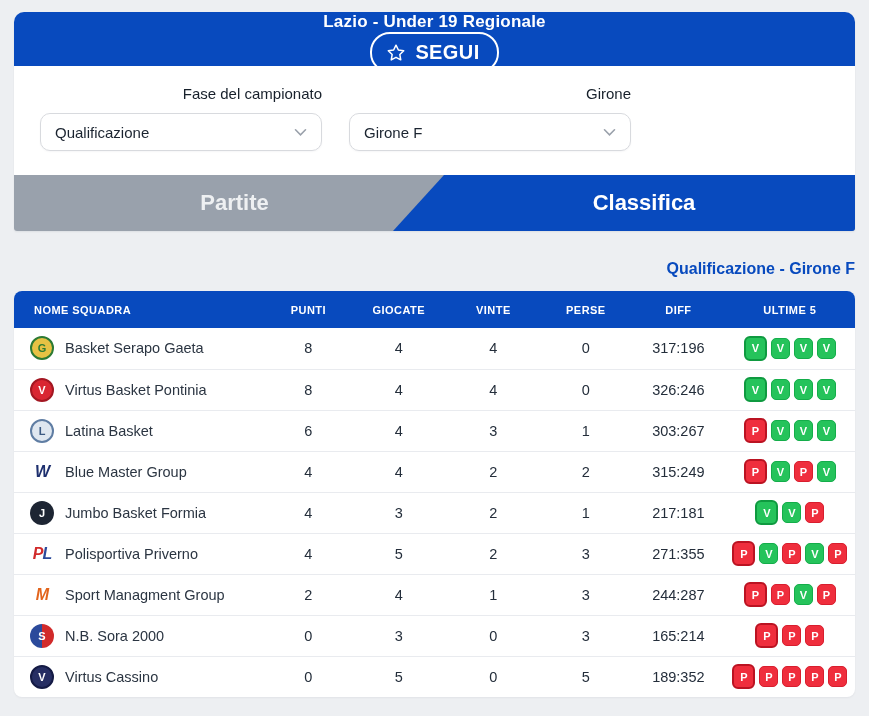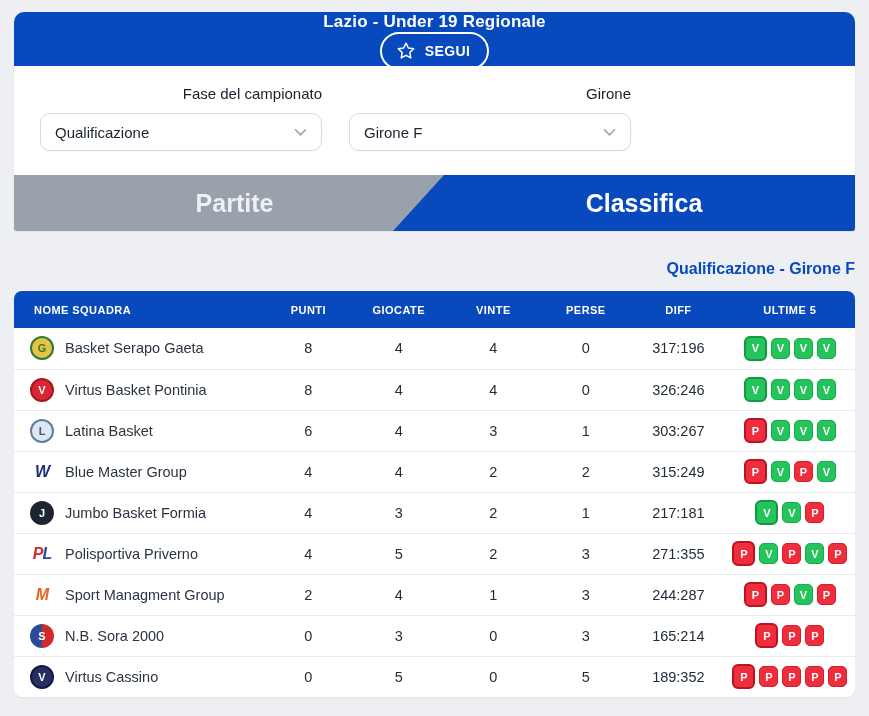--- a/index.html
+++ b/index.html
@@ -28,39 +28,39 @@
     display:flex;align-items:center;justify-content:space-between;
     padding:0 26px;
     flex-direction:column;
   }
   .header-title{color:#fff;font-size:17px;font-weight:700;letter-spacing:.2px;}
   .follow-btn{
     display:flex;align-items:center;gap:9px;
     border:2px solid #fff;border-radius:20px;
     padding:7px 17px 7px 14px;
     background:transparent;color:#fff;
-    font-weight:700;font-size:14px;letter-spacing:.4px;
+    font-weight:700;font-size:20px;letter-spacing:.4px;
     font-family:inherit;cursor:pointer;
   }
   
   .filters{background:#fff;padding:19px 26px 24px;display:flex;gap:27px;}
   .filter-label{font-size:15px;color:#17202b;margin-bottom:11px;font-weight:500;text-align:right;}
   .select-box{
     width:282px;height:38px;
     border:1px solid #d8dade;border-radius:10px;
     display:flex;align-items:center;justify-content:space-between;
     padding:0 14px;font-size:15px;color:#1b2430;background:#fff;
     box-shadow:0 1px 2px rgba(16,24,40,.04);cursor:pointer;
   }
   
   .tabs{height:56px;background:var(--tab-gray);position:relative;}
   .tab{
     position:absolute;top:0;height:100%;
     display:flex;align-items:center;justify-content:center;
-    font-size:25px;font-weight:700;cursor:pointer;
+    font-size:22px;font-weight:700;cursor:pointer;
   }
   .tab-partite{left:0;width:441px;color:#eef0f2;}
   .tab-classifica{
     left:379px;right:0;background:var(--blue);color:#fff;
     clip-path:polygon(51px 0,100% 0,100% 100%,0 100%);
     padding-left:40px;
   }
   
   .section-heading{margin:29px 14px 13px;color:var(--blue);font-size:16px;font-weight:700;text-align:right;}
   

